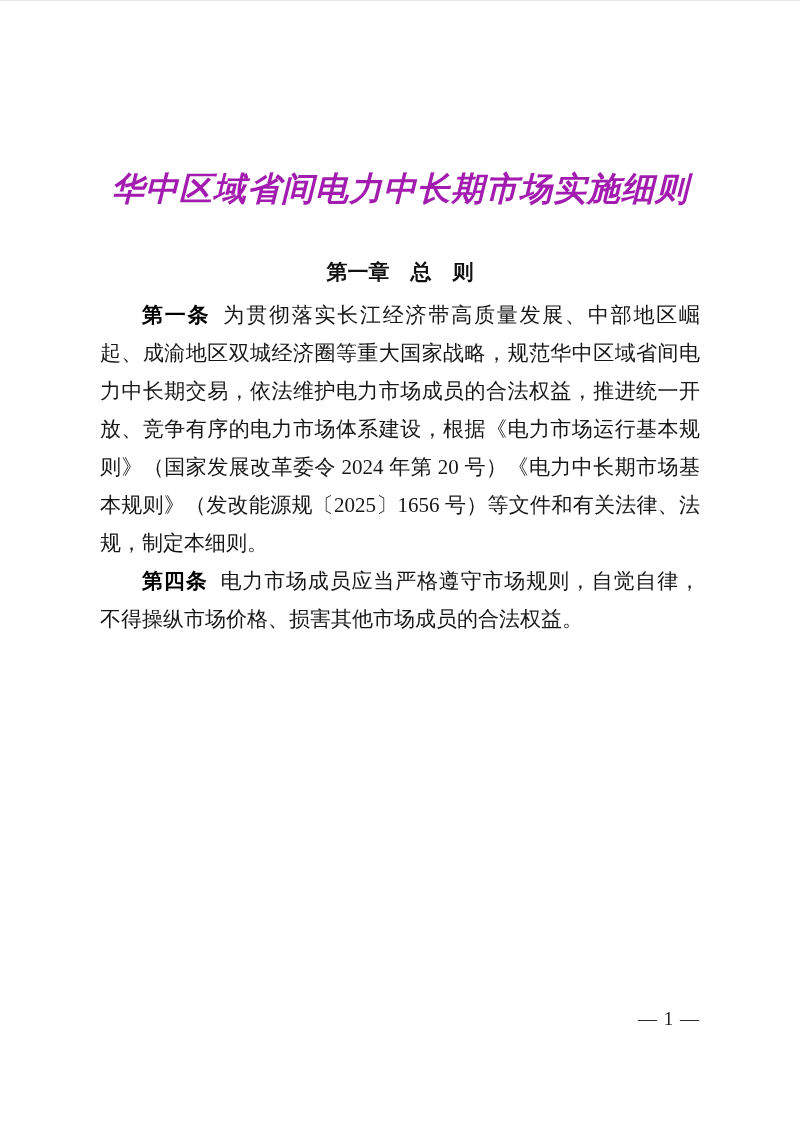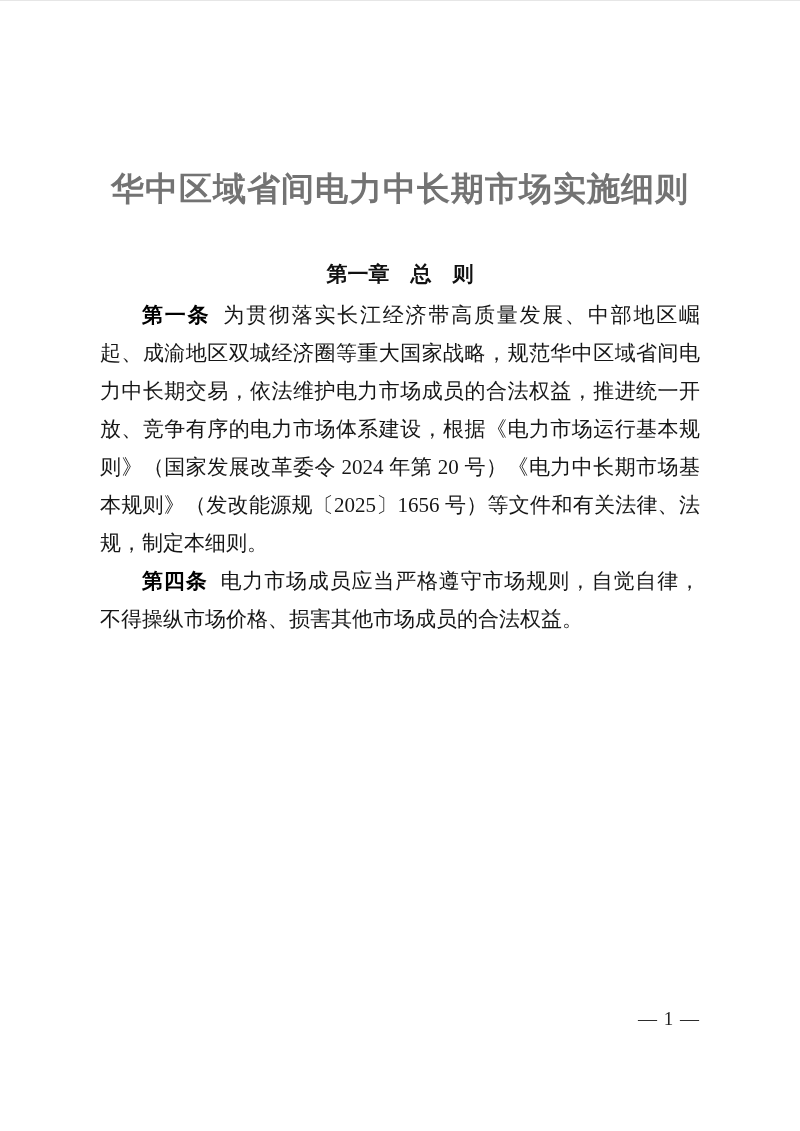--- a/index.html
+++ b/index.html
@@ -21,31 +21,32 @@
     font-family: "Liberation Serif", serif;
   }
   .doc-title {
     margin: 0;
     padding-top: 165px;
     font-size: 33px;
     line-height: 46px;
     font-weight: 700;
     text-align: center;
     letter-spacing: 1px;
-    color: #737373;
+    color: #a21caf;
     font-family: "Liberation Serif", serif;
+    font-style: italic;
   }
   .chapter-heading {
     margin: 49px 0 0 0;
     font-size: 21px;
     line-height: 26px;
     font-weight: 600;
     text-align: center;
     color: #111111;
-    font-family: Liberation Serif, serif;
+    font-family: Liberation Mono, monospace;
   }
   .doc-body {
     margin-top: 9px;
     font-size: 21px;
     line-height: 38px;
     text-align: justify;
     color: #161616;
   }
   .clause {
     margin: 0;

